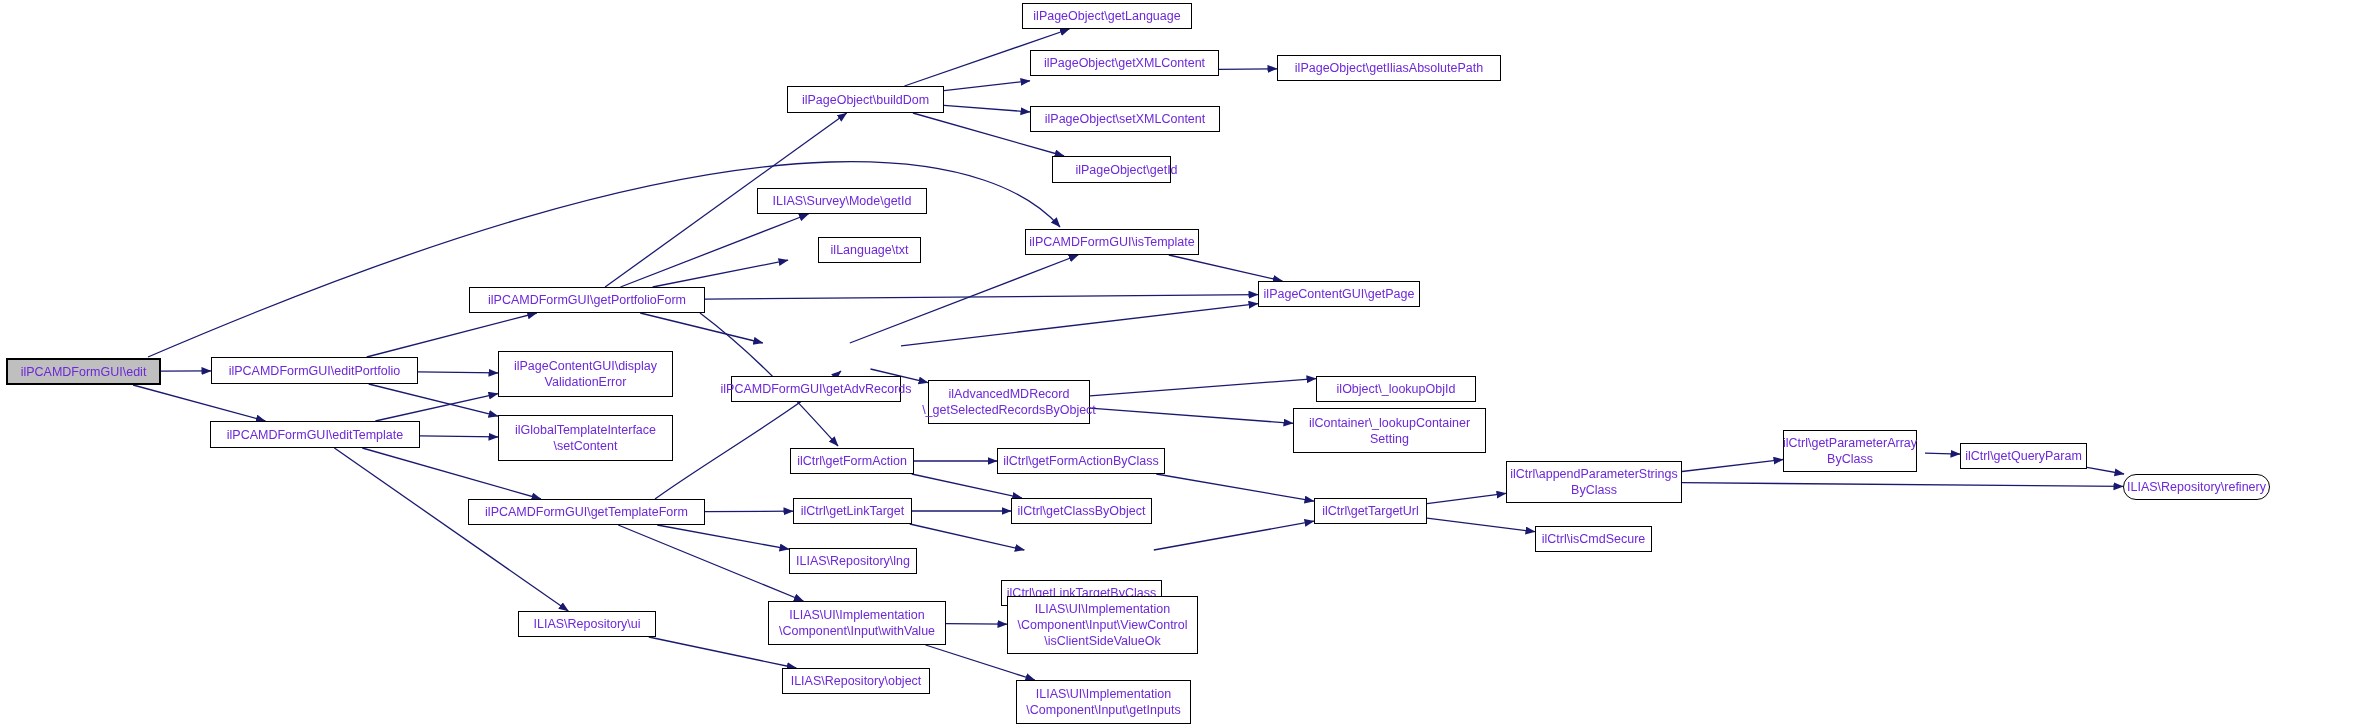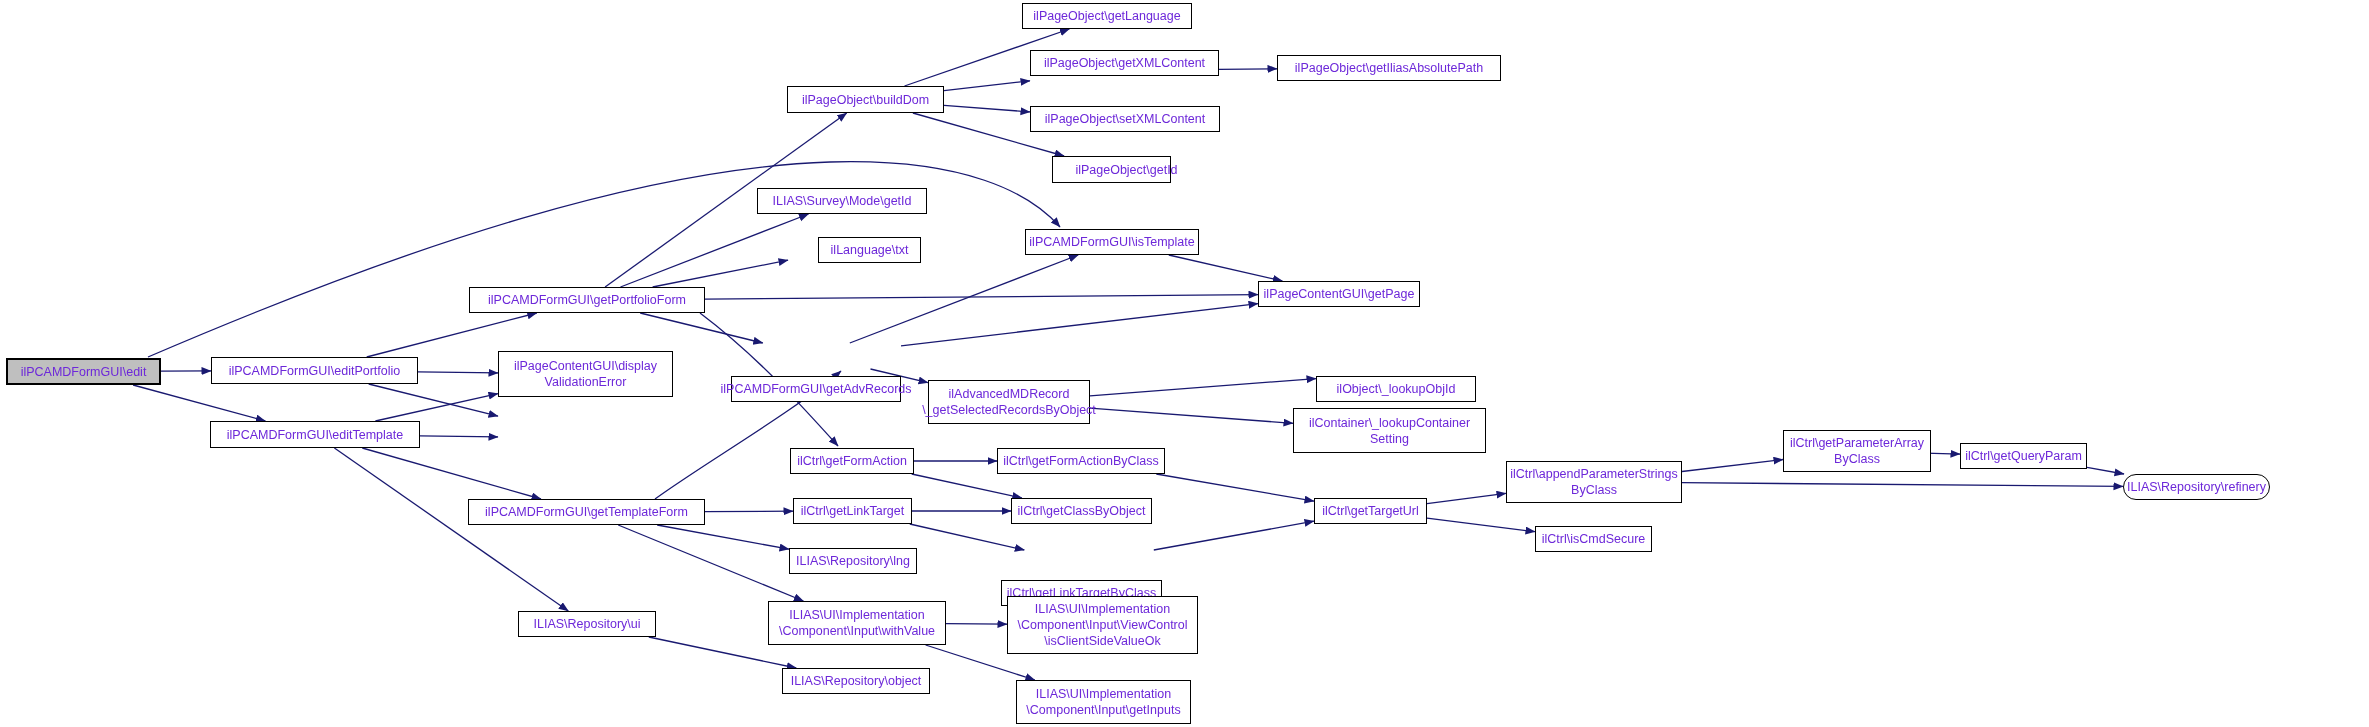--- a/index.html
+++ b/index.html
@@ -84,20 +84,22 @@
         <path d="M 946.0 623.7 L 1007.0 624.2" class="edge" marker-end="url(#arrow)"></path>
         <path d="M 925.6 645.0 L 1034.9 680.0" class="edge" marker-end="url(#arrow)"></path>
         <path d="M 648.8 637.0 L 796.2 668.0" class="edge" marker-end="url(#arrow)"></path>
       </g>
   </svg>
 <div class="node highlight" style="left: 6px; top: 358px; width: 155px; height: 27px;">ilPCAMDFormGUI\edit</div>
     <div class="node" style="left: 211px; top: 357px; width: 207px; height: 27px;">ilPCAMDFormGUI\editPortfolio</div>
     <div class="node" style="left: 210px; top: 421px; width: 210px; height: 27px;">ilPCAMDFormGUI\editTemplate</div>
     <div class="node" style="left: 498px; top: 351px; width: 175px; height: 46px;">ilPageContentGUI\display
 ValidationError</div>
+    <div class="node" style="left: 498px; top: 415px; width: 175px; height: 46px;">ilGlobalTemplateInterface
+\setContent</div>
     <div class="node" style="left: 469px; top: 287px; width: 236px; height: 26px;">ilPCAMDFormGUI\getPortfolioForm</div>
     <div class="node" style="left: 787px; top: 86px; width: 157px; height: 27px;">ilPageObject\buildDom</div>
     <div class="node" style="left: 1022px; top: 3px; width: 170px; height: 26px;">ilPageObject\getLanguage</div>
     <div class="node" style="left: 1030px; top: 50px; width: 189px; height: 26px;">ilPageObject\getXMLContent</div>
     <div class="node" style="left: 1030px; top: 106px; width: 190px; height: 26px;">ilPageObject\setXMLContent</div>
     <div class="node" style="left: 1277px; top: 55px; width: 224px; height: 26px;">ilPageObject\getIliasAbsolutePath</div>
     <div class="node" style="left: 1052px; top: 156px; width: 119px; height: 27px; padding-left: 30px;">ilPageObject\getId</div>
     <div class="node" style="left: 757px; top: 188px; width: 170px; height: 26px;">ILIAS\Survey\Mode\getId</div>
     <div class="node" style="left: 788px; top: 237px; width: 103px; height: 26px; margin-left: 30px;">ilLanguage\txt</div>
     <div class="node" style="left: 1025px; top: 229px; width: 174px; height: 26px;">ilPCAMDFormGUI\isTemplate</div>
@@ -111,21 +113,21 @@
     <div class="node" style="left: 790px; top: 448px; width: 124px; height: 26px;">ilCtrl\getFormAction</div>
     <div class="node" style="left: 997px; top: 448px; width: 168px; height: 26px;">ilCtrl\getFormActionByClass</div>
     <div class="node" style="left: 793px; top: 498px; width: 119px; height: 26px;">ilCtrl\getLinkTarget</div>
     <div class="node" style="left: 1011px; top: 498px; width: 141px; height: 26px;">ilCtrl\getClassByObject</div>
     <div class="node" style="left: 789px; top: 548px; width: 128px; height: 26px;">ILIAS\Repository\lng</div>
     <div class="node" style="left: 1001px; top: 550px; width: 161px; height: 26px; margin-top: 30px;">ilCtrl\getLinkTargetByClass</div>
     <div class="node" style="left: 1314px; top: 498px; width: 113px; height: 26px;">ilCtrl\getTargetUrl</div>
     <div class="node" style="left: 1506px; top: 461px; width: 176px; height: 42px;">ilCtrl\appendParameterStrings
 ByClass</div>
     <div class="node" style="left: 1535px; top: 526px; width: 117px; height: 26px;">ilCtrl\isCmdSecure</div>
-    <div class="node" style="left: 1783px; top: 430px; width: 148px; height: 42px;">ilCtrl\getParameterArray
+    <div class="node" style="left: 1783px; top: 430px; width: 134px; height: 42px;">ilCtrl\getParameterArray
 ByClass</div>
     <div class="node" style="left: 1960px; top: 443px; width: 127px; height: 26px;">ilCtrl\getQueryParam</div>
     <div class="node" style="left: 2123px; top: 474px; width: 147px; height: 26px; border-radius: 13px;">ILIAS\Repository\refinery</div>
     <div class="node" style="left: 468px; top: 499px; width: 237px; height: 26px;">ilPCAMDFormGUI\getTemplateForm</div>
     <div class="node" style="left: 518px; top: 611px; width: 138px; height: 26px;">ILIAS\Repository\ui</div>
     <div class="node" style="left: 768px; top: 601px; width: 178px; height: 44px;">ILIAS\UI\Implementation
 \Component\Input\withValue</div>
     <div class="node" style="left: 782px; top: 668px; width: 148px; height: 26px;">ILIAS\Repository\object</div>
     <div class="node" style="left: 1007px; top: 596px; width: 191px; height: 58px;">ILIAS\UI\Implementation
 \Component\Input\ViewControl

